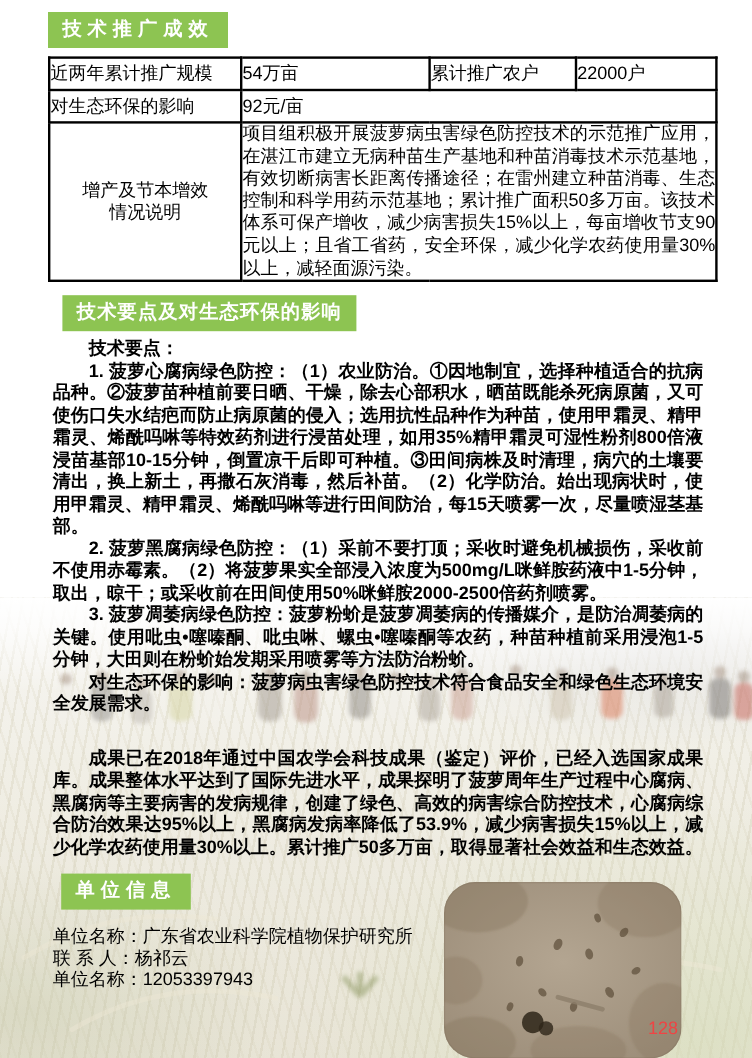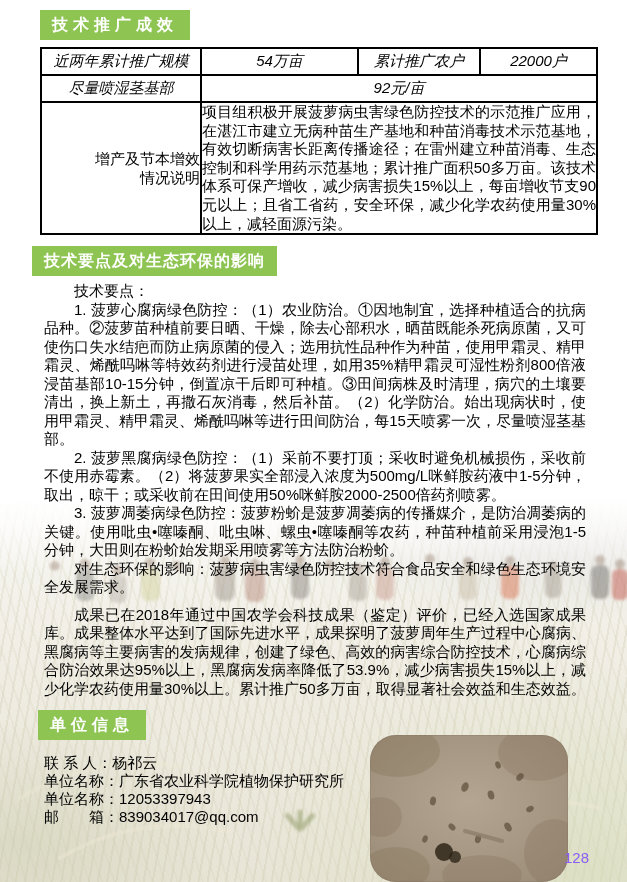--- a/index.html
+++ b/index.html
@@ -28,62 +28,62 @@
     display:block; width:fit-content;
     background:#8dc452; color:#ffffff;
     font-weight:bold; font-size:16px; line-height:30px;
     padding:0 12px; letter-spacing:1px;
   }
   .sp5 { letter-spacing:5px; }
 
   .content { position:absolute; inset:0; z-index:2; }
 
   #badge1 { margin:10px 0 0 40px; }
-  #badge2 { margin:11px 0 0 32px;text-align:right; }
+  #badge2 { margin:11px 0 0 52px;text-align:right; }
   #badge3 { margin:8px 0 0 40px; }
-  #badge4 { margin:12px 0 0 38px; }
+  #badge4 { margin:12px 0 0 51px; }
 
   
   table.stats {
     border-collapse:collapse; table-layout:fixed;
     width:548px; margin:7px 0 0 40px;
     font-size:15px;
   }
   table.stats td { border:2px solid #000; padding:0; }
   .c1 { width:158px; } .c2 { width:155px; } .c3 { width:120px; } .c4 { width:115px; }
-  tr.r12 td { height:25px; text-align:center; vertical-align:middle;font-style:italic; }
-  td.desc-label { text-align:right; vertical-align:middle; line-height:19px;border-radius:31px; }
+  tr.r12 td { height:25px; text-align:left; vertical-align:middle; }
+  td.desc-label { text-align:center; vertical-align:middle; line-height:19px;border-radius:31px; }
   td.desc-text {
     padding:3px 6px 4px 7px; line-height:18.6px; text-align:justify;
     vertical-align:top;
     margin-top:20px;
   }
 
   
   .body-text {
     margin:6px 41px 0 44px;
-    font-size:15px; line-height:18.5px; text-align:justify;
+    font-size:15px; line-height:18.5px; text-align:justify;font-weight:bold;
   }
   .body-text p { margin:0; text-indent:2em; }
-  .honors-text { margin-top:9px; }
+  .honors-text { margin-top:27px; }
 
   
   .unit-block { margin:14px 0 0 44px; font-size:15px; line-height:18px; }
   .unit-line .lbl { white-space:pre; }
 
   
   .micro-photo {
     position:absolute; left:370px; top:735px; width:198px; height:147px;
     z-index:1; border-radius:26px; overflow:hidden;
   }
 
   
   .page-number {
-    position:absolute; left:564px; top:849px; z-index:3;
-    font-size:15px; color:#8b5cf6;
+    position:absolute; left:540px; top:849px; z-index:3;
+    font-size:15px; color:#ef4444;
   }
 </style>
 </head>
 <body>
 
 <div class="page">
 
   <div class="photo-bg">
     <svg class="photo-decor" width="627" height="384" viewBox="0 0 627 384">
       <defs>
@@ -154,21 +154,21 @@
 
     <table class="stats">
       <tbody>
           <tr class="r12">
         <td class="c1">近两年累计推广规模</td>
         <td class="c2">54万亩</td>
         <td class="c3">累计推广农户</td>
         <td class="c4">22000户</td>
       </tr>
       <tr class="r12">
-        <td>尽量喷湿茎基部</td>
+        <td>对生态环保的影响</td>
         <td colspan="3">92元/亩</td>
       </tr>
       <tr>
         <td class="desc-label">
           <span>增产及节本增效</span><br>
           <span>情况说明</span>
         </td>
         <td colspan="3" class="desc-text">项目组积极开展菠萝病虫害绿色防控技术的示范推广应用，在湛江市建立无病种苗生产基地和种苗消毒技术示范基地，有效切断病害长距离传播途径；在雷州建立种苗消毒、生态控制和科学用药示范基地；累计推广面积50多万亩。该技术体系可保产增收，减少病害损失15%以上，每亩增收节支90元以上；且省工省药，安全环保，减少化学农药使用量30%以上，减轻面源污染。</td>
       </tr>
     </tbody>
@@ -186,30 +186,27 @@
 
 
     <div class="body-text honors-text">
       <p>成果已在2018年通过中国农学会科技成果（鉴定）评价，已经入选国家成果库。成果整体水平达到了国际先进水平，成果探明了菠萝周年生产过程中心腐病、黑腐病等主要病害的发病规律，创建了绿色、高效的病害综合防控技术，心腐病综合防治效果达95%以上，黑腐病发病率降低了53.9%，减少病害损失15%以上，减少化学农药使用量30%以上。累计推广50多万亩，取得显著社会效益和生态效益。</p>
     </div>
 
     <div class="sec-badge sp5" id="badge4">单位信息</div>
 
     <div class="unit-block">
       <div class="unit-line">
+        <span class="lbl">单位名称：</span><span>广东省农业科学院植物保护研究所</span>
+      </div>
+      <div class="unit-line">
         <span class="lbl">联 系 人：</span><span>杨祁云</span>
       </div>
       <div class="unit-line">
-        <span class="lbl">单位名称：</span><span>广东省农业科学院植物保护研究所</span>
-      </div>
-      <div class="unit-line">
         <span class="lbl">单位名称：</span><span>12053397943</span>
-      </div>
-      <div class="unit-line">
-        <span class="lbl">邮　　箱：</span><span>839034017@qq.com</span>
       </div>
     </div>
   </div>
 
   <div class="micro-photo">
     <svg width="198" height="147" viewBox="0 0 198 147">
       <defs>
         <radialGradient id="mg" cx="50%" cy="45%" r="75%">
           <stop offset="0%" stop-color="#b3a591"></stop>
           <stop offset="100%" stop-color="#9a8b77"></stop>

